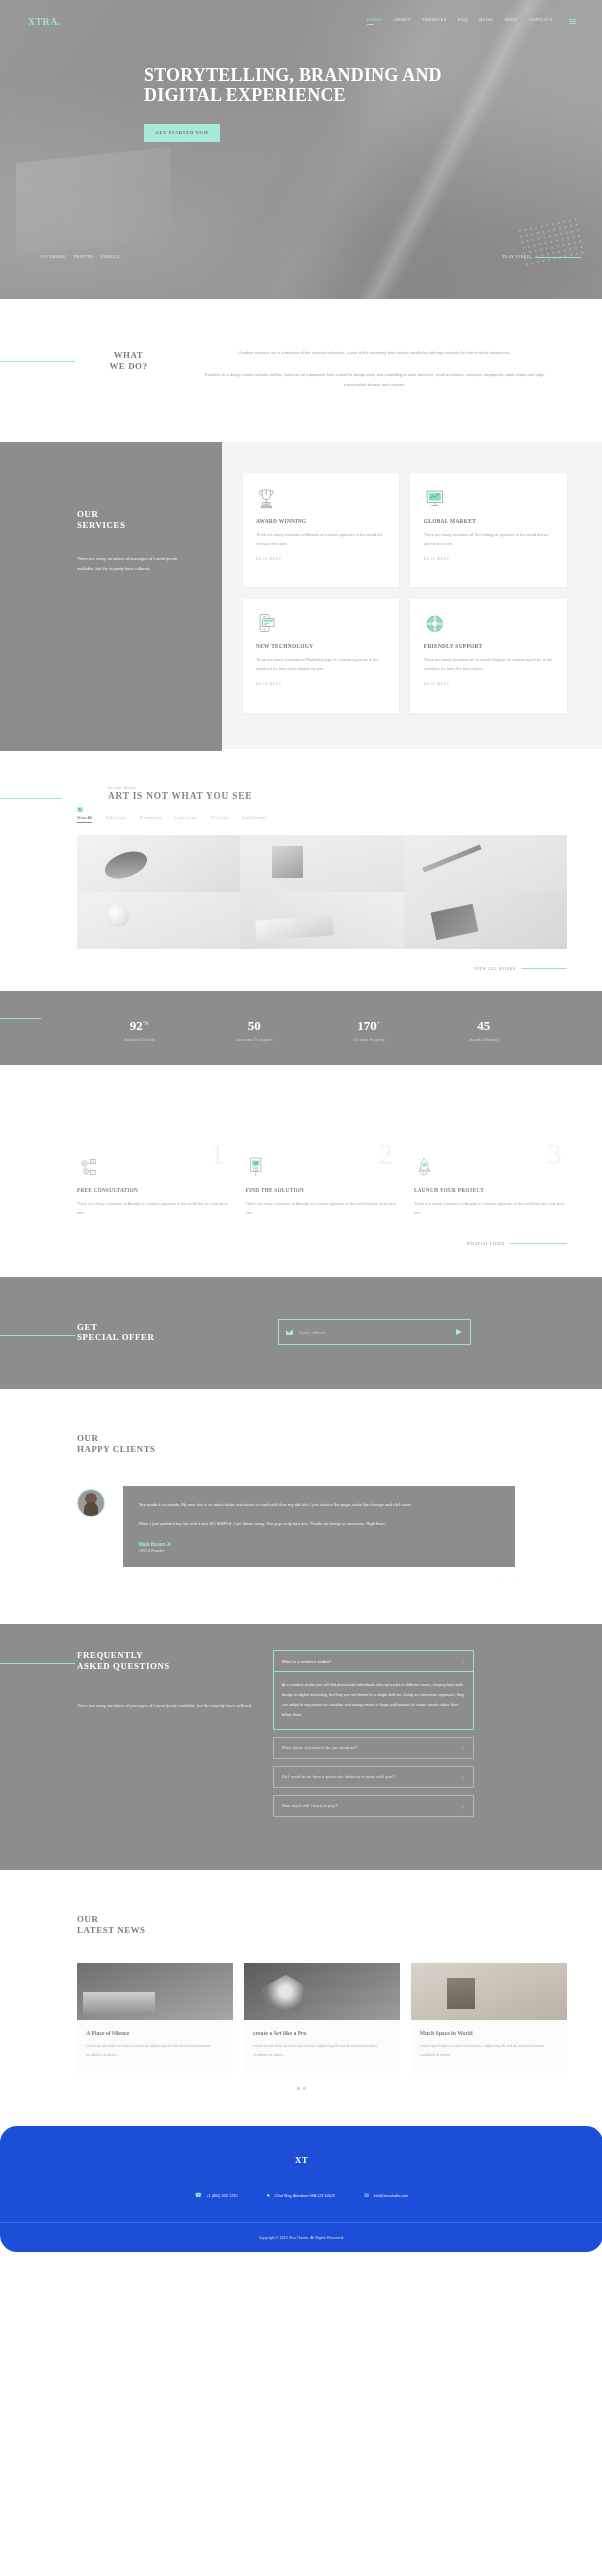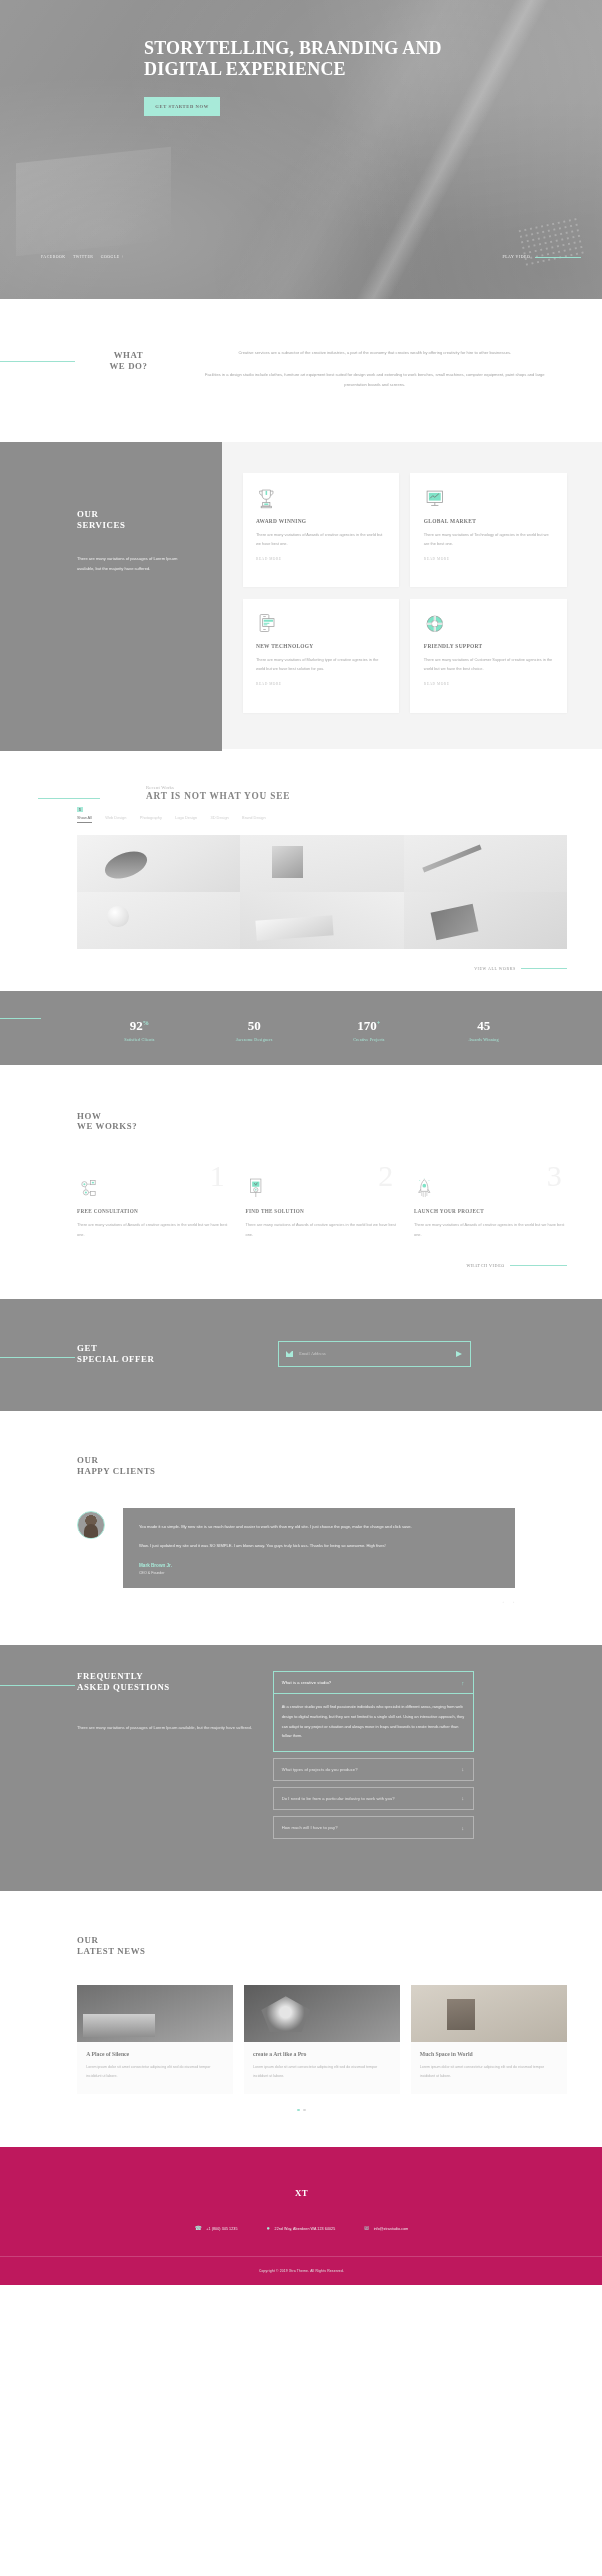--- a/index.html
+++ b/index.html
@@ -169,21 +169,21 @@
   .svc-card p { font-size:3.9px; line-height:8.8px; color:#a8a8a8; }
   .svc-more {
     display:inline-block; margin-top:8.2px;
     font-family:"Liberation Serif", serif;
     font-size:3.6px; letter-spacing:0.5px; color:#c6c6c6;
     text-transform:uppercase; cursor:pointer;
   }
 
   
   .portfolio { padding:36px 0 20.6px; }
-  .pf-head { padding-left:108px; position:relative;margin-left:38px; }
+  .pf-head { padding-left:108px; position:relative; }
   .pf-title {
     font-family:"Liberation Serif", serif; font-weight:700;
     font-size:9.3px; letter-spacing:0.8px; color:#858585; text-transform:uppercase;
   }
   .pf-filters { display:flex; gap:13.4px; margin-top:13.4px; padding-left:77px; align-items:flex-start;}
   .pf-filter {
     font-size:3.9px; color:#cfcfcf; cursor:pointer; position:relative; padding-bottom:2.1px;
   }
   .pf-filter.active { color:#6f6f6f; border-bottom:0.5px solid #8b8b8b; }
   .pf-badge {
@@ -337,21 +337,21 @@
   .news-body h4 {
     font-family:"Liberation Serif", serif; font-weight:700;
     font-size:5.7px; color:#7f7f7f; margin-bottom:6.2px;
   }
   .news-body p { font-size:3.6px; line-height:8.8px; color:#b4b4b4; }
   .news-dots { display:flex; justify-content:center; gap:3.1px; margin-top:14.4px; }
   .news-dots i { width:2.6px; height:2.6px; border-radius:50%; background:#d8d8d8; display:block; }
   .news-dots i.on { background:#9ce2d0; }
 
   
-  .footer { background:#be185d; padding:41px 0 0; }
+  .footer { background:#1d4ed8; padding:29px 0 0;border-radius:17px; }
   .f-logo {
     text-align:center; font-family:"Liberation Serif", serif;
     font-weight:700; font-size:8.8px; color:#ffffff; line-height:10.8px; letter-spacing:0.5px;
   }
   .f-contacts {
     display:flex; justify-content:center; gap:29px;
     margin-top:27px; padding-bottom:24px;
   }
   .f-item { display:flex; align-items:center; gap:4.6px; }
   .f-ico { color:#a8ead9; font-size:5.7px; line-height:1; }
@@ -364,20 +364,37 @@
 </head>
 <body>
 
 <section class="hero">
   <div class="hero-bg"></div>
   <div class="hero-streak2"></div>
   <div class="hero-streak"></div>
   <div class="hero-desk"></div>
   <div class="hero-dots"></div>
 
+  <nav class="navbar">
+    <div class="logo">XTRA.</div>
+    <div class="nav-links">
+      <a class="nav-link active">HOME</a>
+      <a class="nav-link">ABOUT</a>
+      <a class="nav-link">SERVICES</a>
+      <a class="nav-link">FAQ</a>
+      <a class="nav-link">BLOG</a>
+      <a class="nav-link">SHOP</a>
+      <a class="nav-link">CONTACT</a>
+      <div class="burger">
+          <i></i>
+          <i></i>
+          <i></i>
+        </div>
+    </div>
+  </nav>
 
   <div class="hero-copy">
     <h1 class="hero-title">
       <span>STORYTELLING, BRANDING AND</span><br>
       <span>DIGITAL EXPERIENCE</span>
     </h1>
     <div class="hero-btn">GET STARTED NOW</div>
   </div>
 
   <div class="hero-bottom">
@@ -552,25 +569,20 @@
       <div class="cnt-num">
         <span>45</span><sup></sup>
       </div>
       <div class="cnt-label">Awards Winning</div>
     </div>
   </div>
 </section>
 
 <section class="howwork">
   <div class="wrap">
-    <div class="inner sec-head">
-
-      <div class="sec-title">HOW</div>
-      <div class="sec-title">WE WORKS?</div>
-    </div>
 
     <div class="hw-steps">
       <div class="hw-step">
         <span class="hw-ghost">1</span>
         <div class="hw-icon">
           <svg width="23" height="20.6" viewBox="0 0 44 40">
             <circle cx="14" cy="12" r="5" fill="none" stroke="#a8a8a8" stroke-width="1.3"></circle>
             <circle cx="14" cy="12" r="2" fill="#7fe3c7"></circle>
             <circle cx="17" cy="28" r="5" fill="none" stroke="#a8a8a8" stroke-width="1.3"></circle>
             <circle cx="17" cy="28" r="2" fill="#7fe3c7"></circle>

